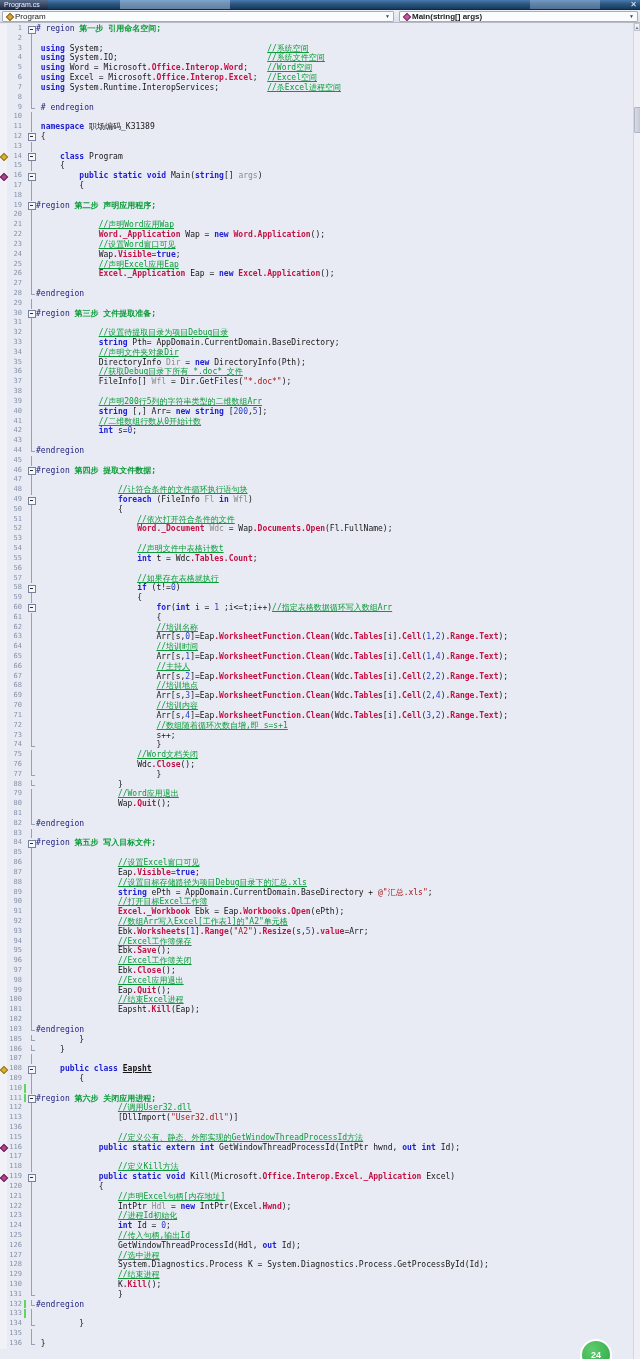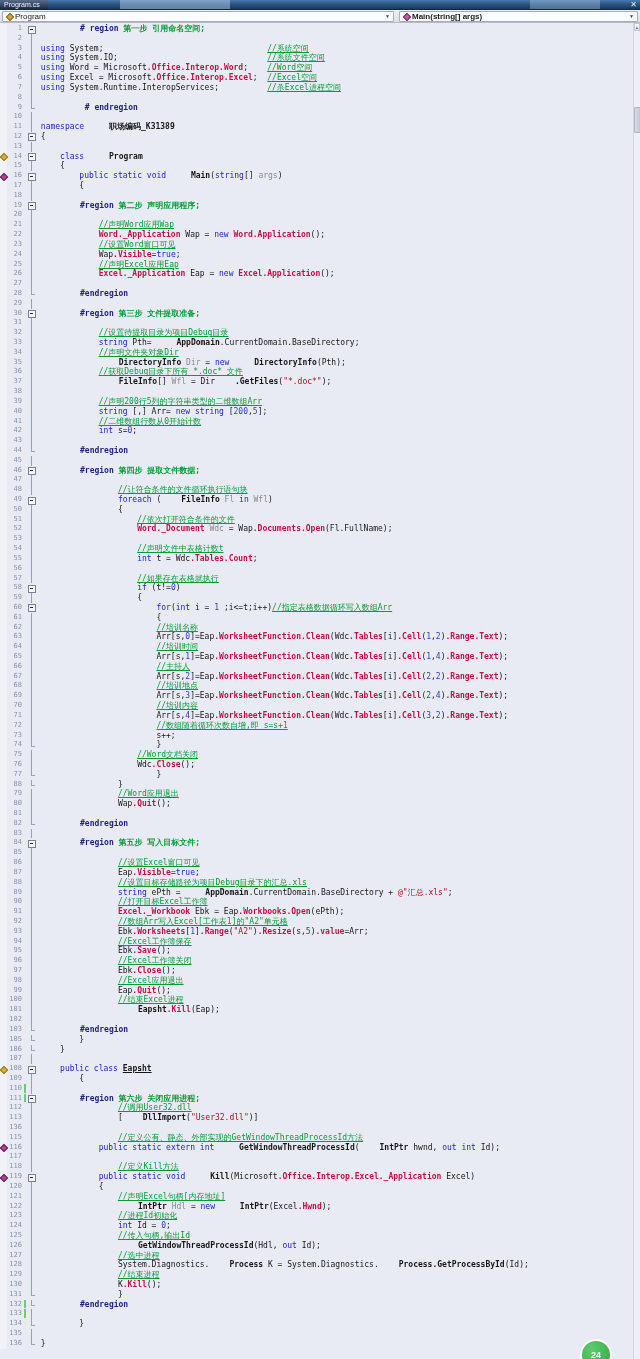--- a/index.html
+++ b/index.html
@@ -39,28 +39,28 @@
   .ln{width:16px;flex:none;text-align:right;color:var(--lnc);font-size:7px;padding-right:1px;}
   .cbm{width:4px;flex:none;position:relative;}
   .cbm.on::before{content:"";position:absolute;left:1px;top:0;bottom:1px;width:2px;background:var(--cbc);}
   .fm{width:9px;flex:none;position:relative;}
   .fm.l::before{content:"";position:absolute;left:4px;top:0;bottom:0;width:1px;background:var(--fold);}
   .fm.e::before{content:"";position:absolute;left:4px;top:0;height:55%;width:1px;background:var(--fold);}
   .fm.e::after{content:"";position:absolute;left:4px;top:55%;width:4px;height:1px;background:var(--fold);}
   .fm.b::before{content:"";position:absolute;left:1px;top:1.5px;width:6px;height:6px;border:1px solid #78819a;background:#f6f7fb;}
   .fm.b::after{content:"";position:absolute;left:3px;top:4.5px;width:3px;height:1px;background:#2c2c2c;}
   .ct{flex:1;white-space:pre;overflow:hidden;color:var(--pl);}
-  .k{color:var(--kw);font-weight:normal;}
-  .pp{color:var(--pp);font-weight:bold;padding-left:44px;}
+  .k{color:var(--kw);font-weight:bold;}
+  .pp{color:var(--pp);font-weight:normal;}
   .c{color:var(--cm);text-decoration:underline;}
   .rt{color:var(--cm);font-weight:bold;}
   .m{color:var(--mb);font-weight:bold;margin-top:36px;}
   .s{color:var(--st);}
   .p{color:var(--pl);}
-  .t{color:var(--pl);font-weight:bold;margin-left:20px;}
+  .t{color:var(--pl);font-weight:normal;}
   .tu{color:var(--pl);font-weight:bold;text-decoration:underline;}
   .g{color:var(--gr);}
   .n{color:var(--nm);}
 
   
   .vscroll{position:absolute;top:0;right:0;bottom:0;width:7px;background:#eef0f5;border-left:1px solid #d4d7e0;}
   .sb-btn{height:8px;background:linear-gradient(180deg,#f6f7fa,#dfe2ea);border:1px solid #c2c6d2;font-size:4px;line-height:7px;text-align:center;color:#5d6574;}
   .sb-thumb{position:absolute;top:84px;left:0;width:7px;height:26px;background:linear-gradient(90deg,#d8dbe4,#c3c8d6);border:1px solid #aeb4c4;border-radius:1px;}
 
   

